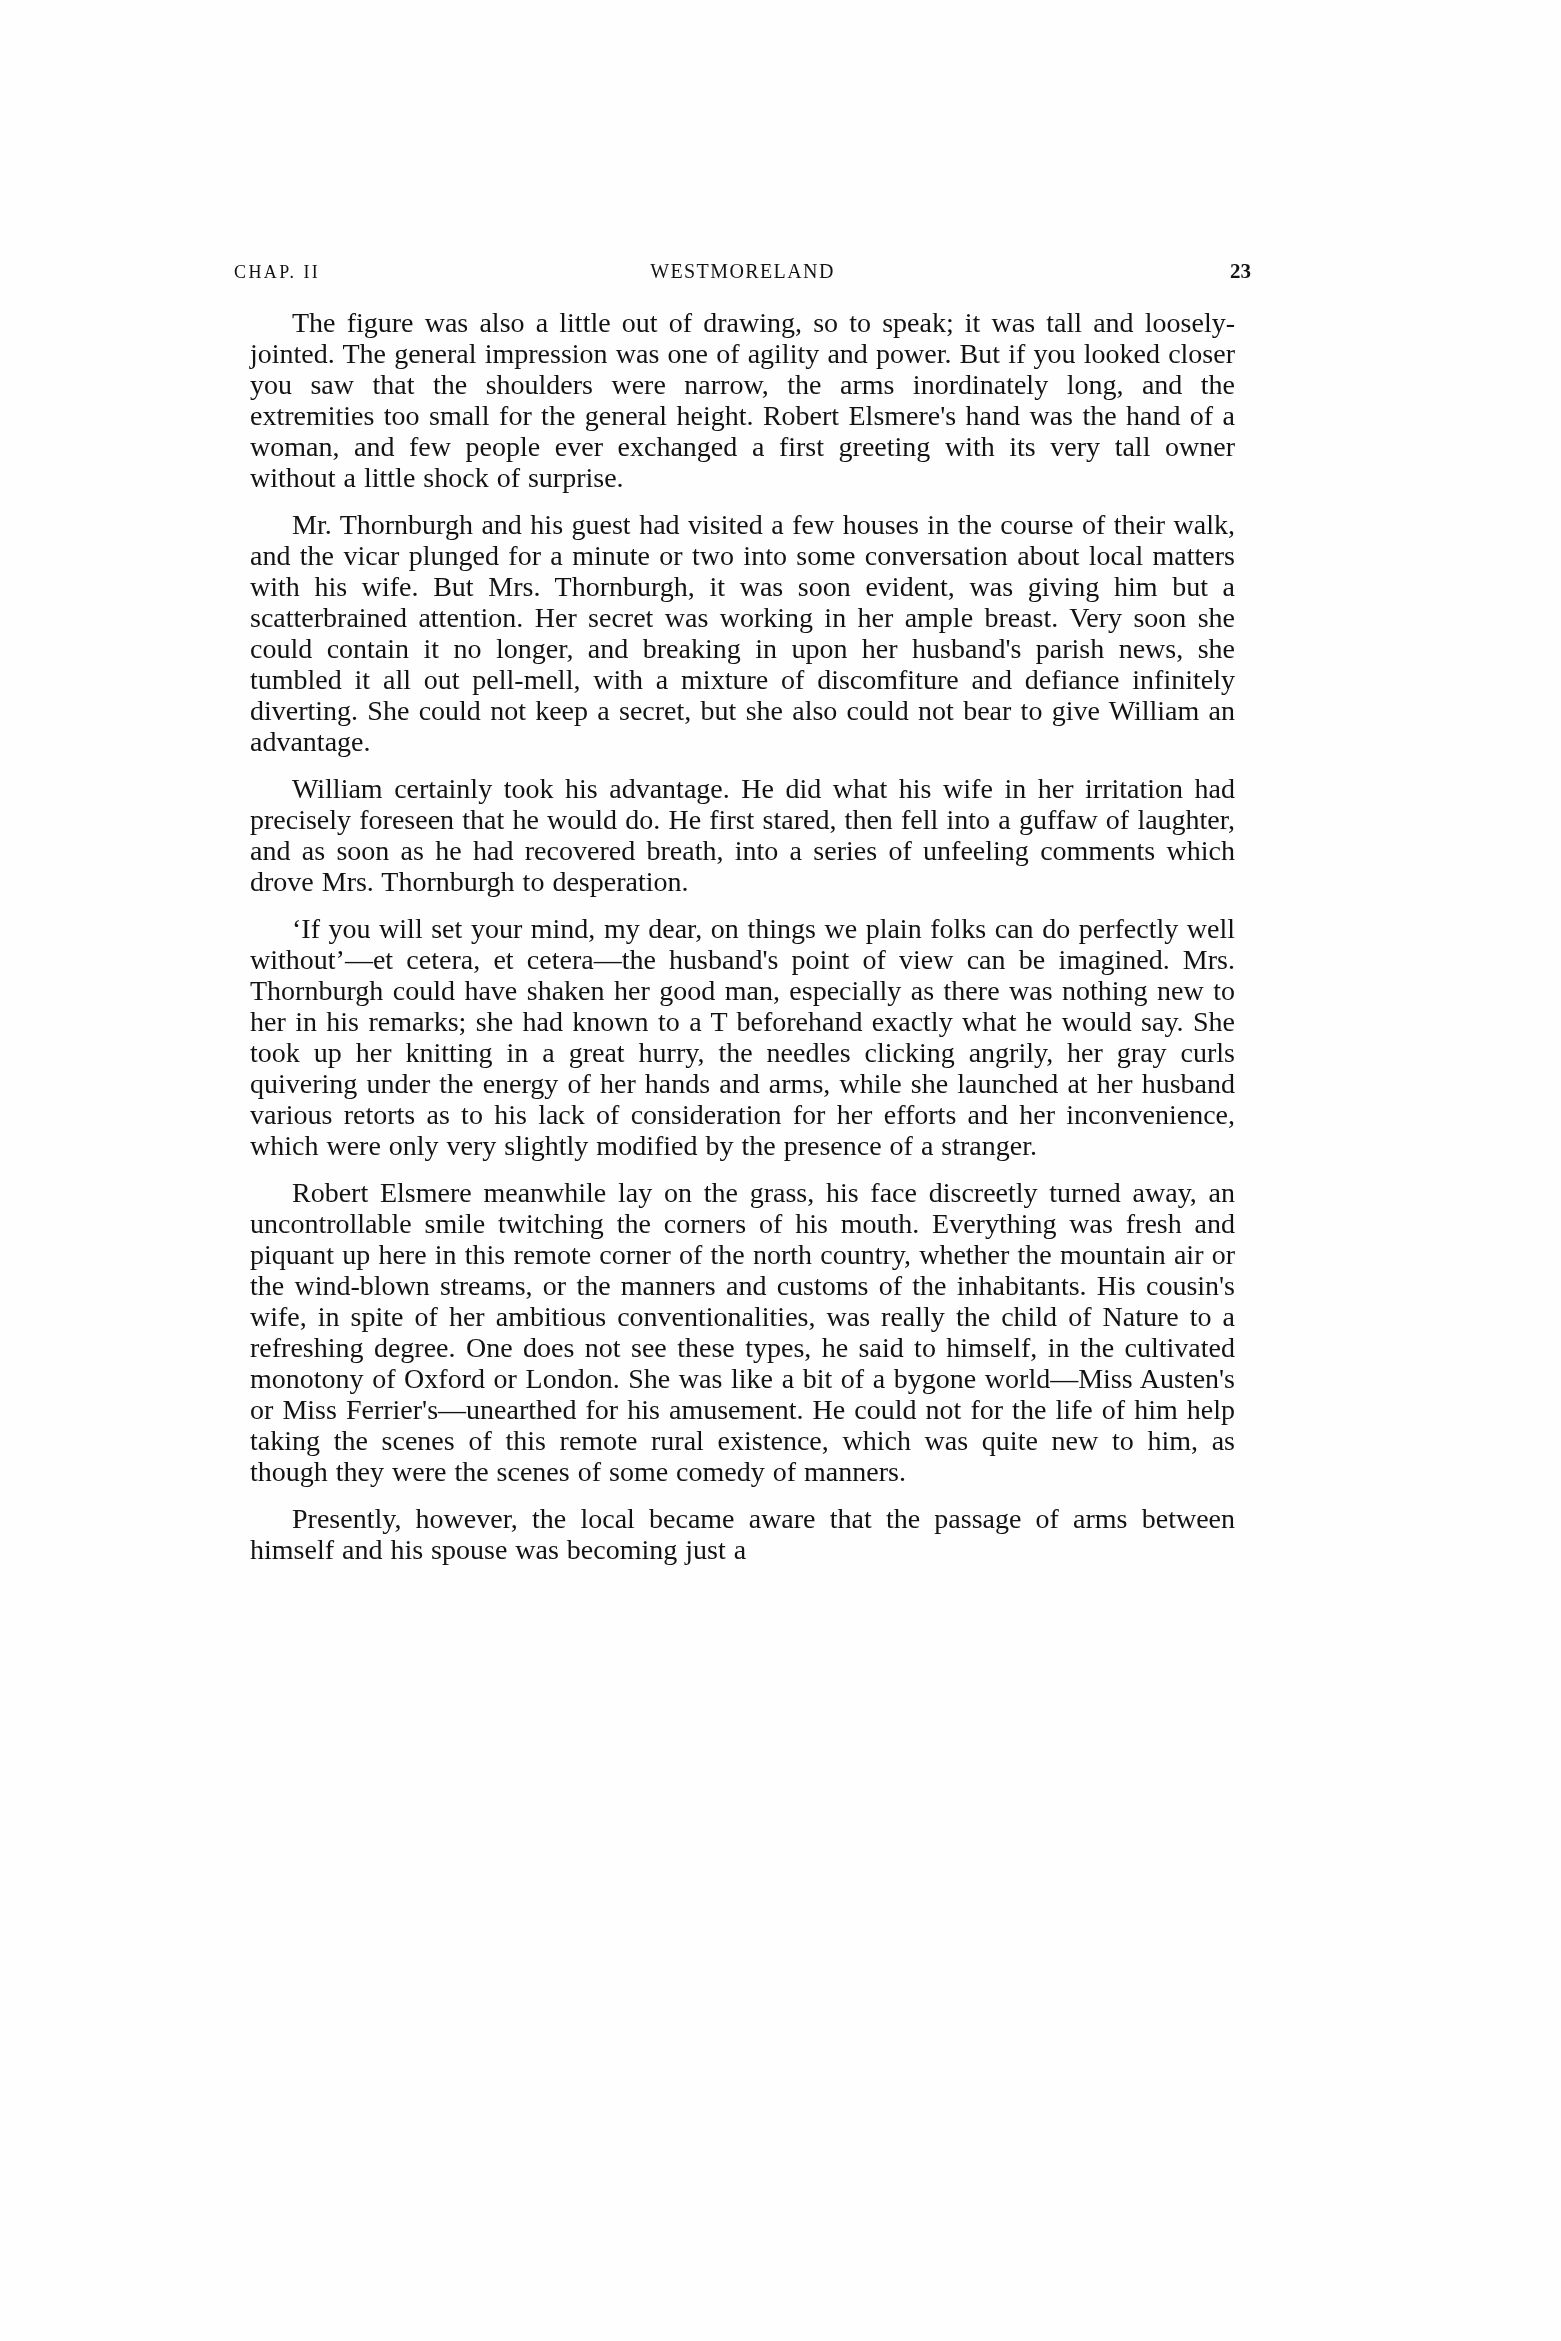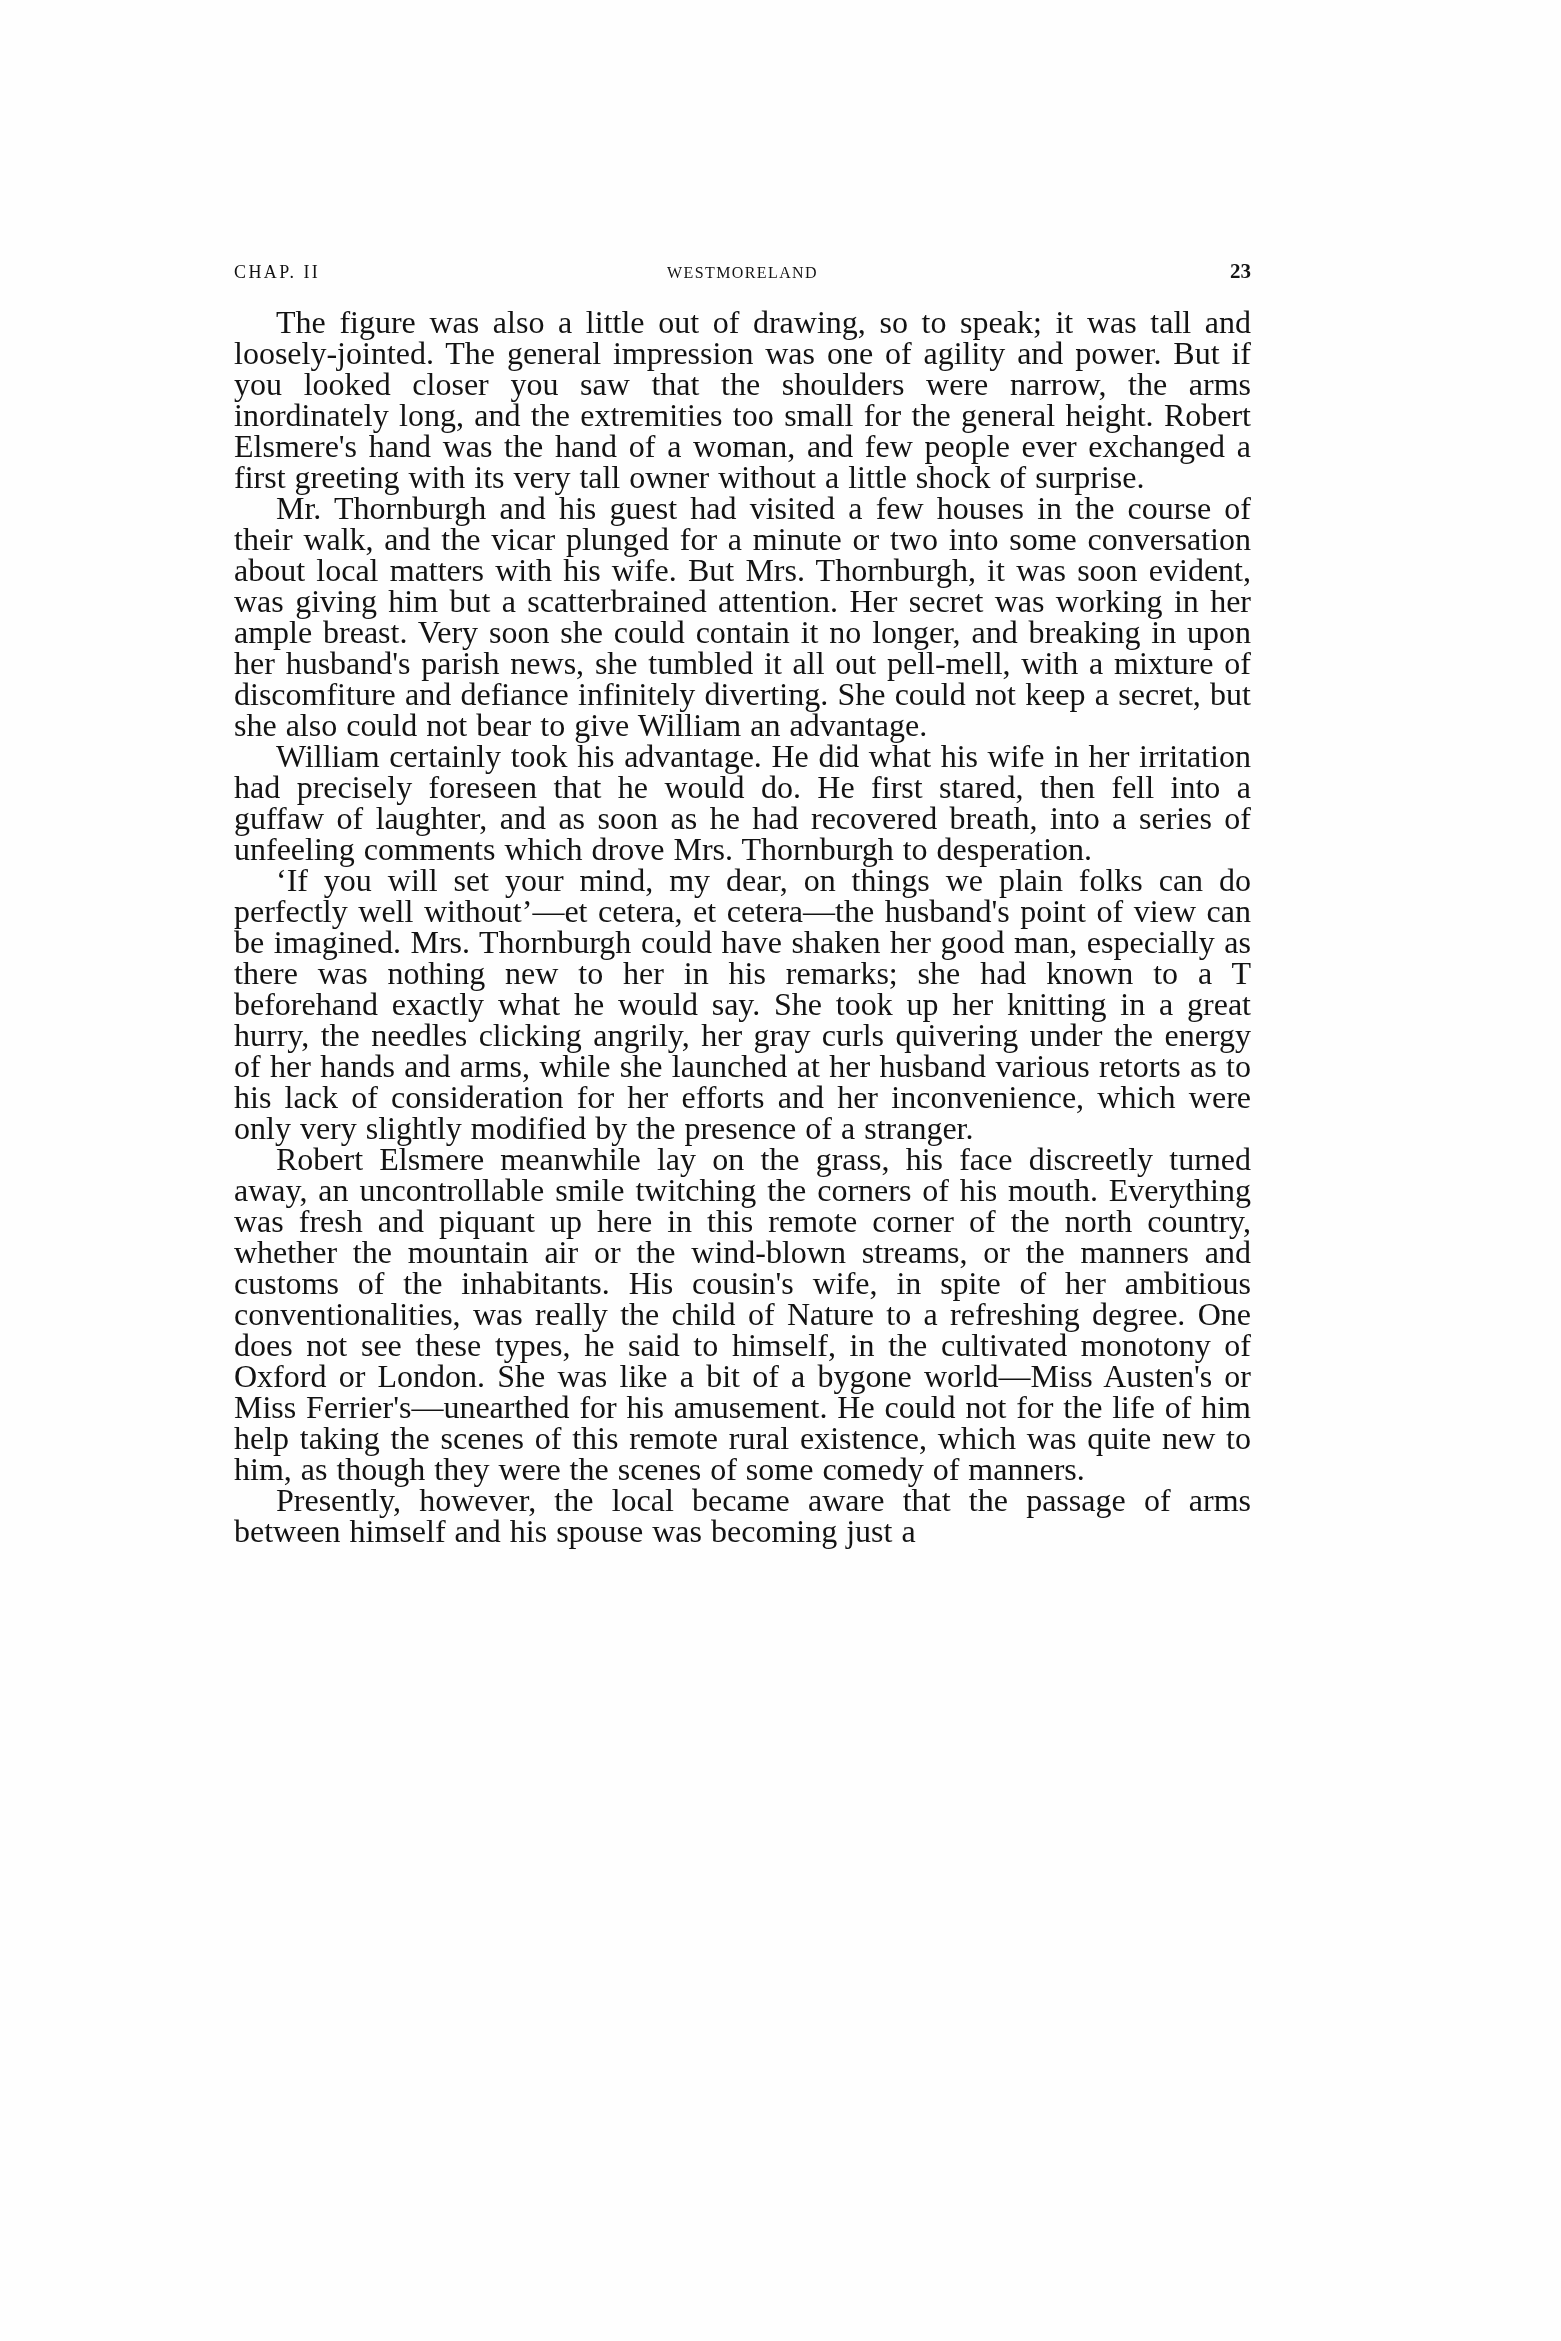--- a/index.html
+++ b/index.html
@@ -36,32 +36,32 @@
     align-items: baseline;
     margin-bottom: 23px;
   }
   .running-header .hdr-left {
     justify-self: start;
     font-size: 18px;
     letter-spacing: 2.4px;
   }
   .running-header .hdr-center {
     justify-self: center;
-    font-size: 16px;
+    font-size: 20px;
     letter-spacing: 1.4px;
   }
   .running-header .hdr-right {
     justify-self: end;
     font-size: 21px;
     font-weight: bold;
     text-align: center;
   }
   .body-text p {
-    margin: 0;
-    font-size: 32px;
+    margin: 16px;
+    font-size: 28px;
     line-height: 31px;
     text-align: justify;
     text-indent: 42px;
     word-spacing: 1px;
   }
 </style>
 </head>
 <body>
 
 <div class="scan-page">

